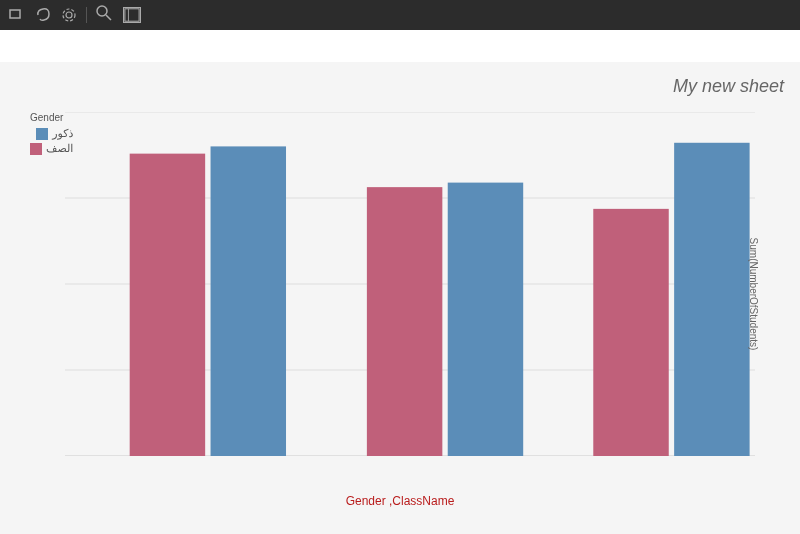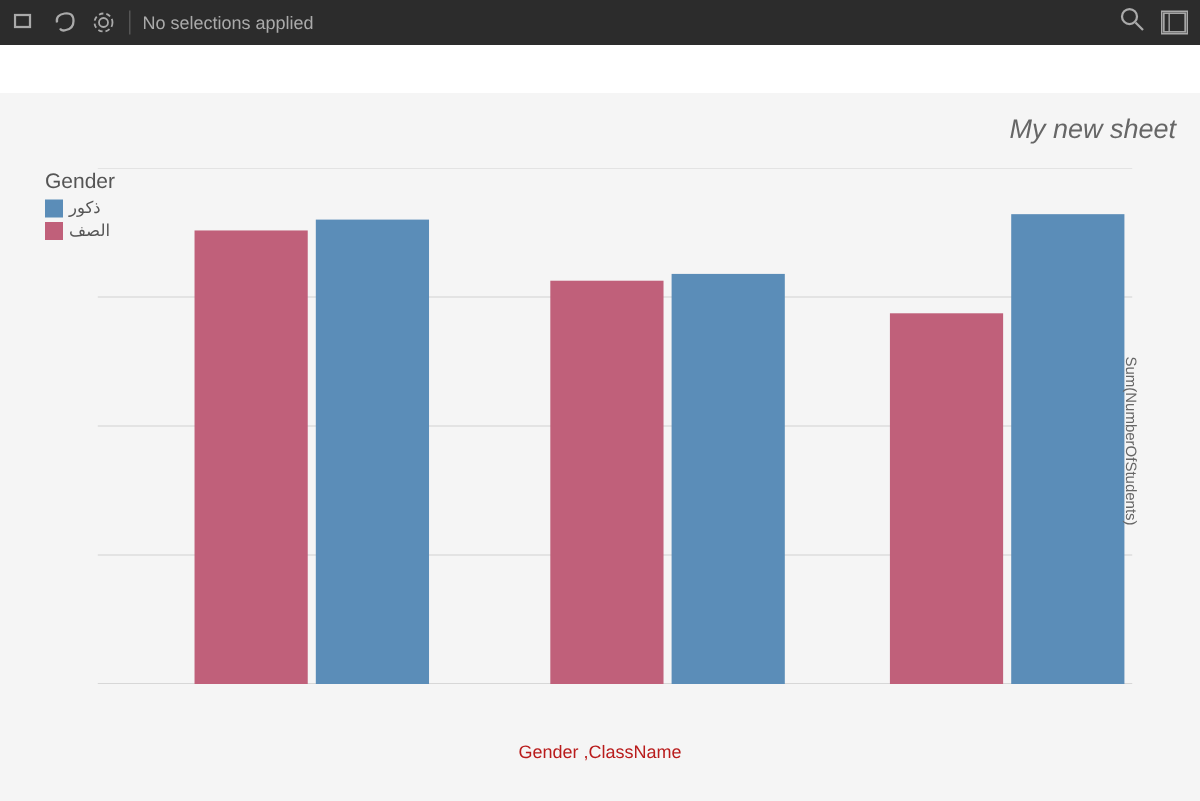--- a/index.html
+++ b/index.html
@@ -88,29 +88,30 @@
       bottom: 50px;
     }
 
     
     .legend {
       position: absolute;
       top: 0;
       left: 20px;
     }
     .legend-title {
-      font-size: 14px;
+      font-size: 10px;
       color: #555;
       margin-bottom: 4px;
     }
     .legend-item {
       display: flex;
       align-items: center;
       gap: 4px;
       margin-bottom: 2px;
+      justify-content: flex-end;
     }
     .legend-color {
       width: 12px;
       height: 12px;
     }
     .legend-label {
       font-size: 11px;
       color: #555;
     }
 
@@ -142,21 +143,20 @@
       <path d="M3 8 Q2 3 8 2 Q14 1 14 7 Q14 12 9 13 Q6 14 5 12" stroke="#aaa" stroke-width="1.5" fill="none"></path>
     </svg>
   </div>
   <div class="toolbar-icon">
     <svg width="16" height="16" viewBox="0 0 16 16" fill="none">
       <circle cx="8" cy="8" r="3" stroke="#aaa" stroke-width="1.2" fill="none"></circle>
       <circle cx="8" cy="8" r="6" stroke="#aaa" stroke-width="1.2" fill="none" stroke-dasharray="3 2"></circle>
     </svg>
   </div>
   <div class="toolbar-divider"></div>
-  <div class="toolbar-status">No selections applied</div>
   <div class="toolbar-right">
     <div class="toolbar-search-icon">
       <svg width="18" height="18" viewBox="0 0 18 18" fill="none">
         <circle cx="7" cy="7" r="5" stroke="#aaa" stroke-width="1.5"></circle>
         <line x1="11" y1="11" x2="16" y2="16" stroke="#aaa" stroke-width="1.5"></line>
       </svg>
     </div>
     <div class="toolbar-expand-icon">
       <svg width="18" height="16" viewBox="0 0 18 16" fill="none">
         <rect x="1" y="1" width="16" height="14" stroke="#aaa" stroke-width="1.2" fill="none"></rect>

